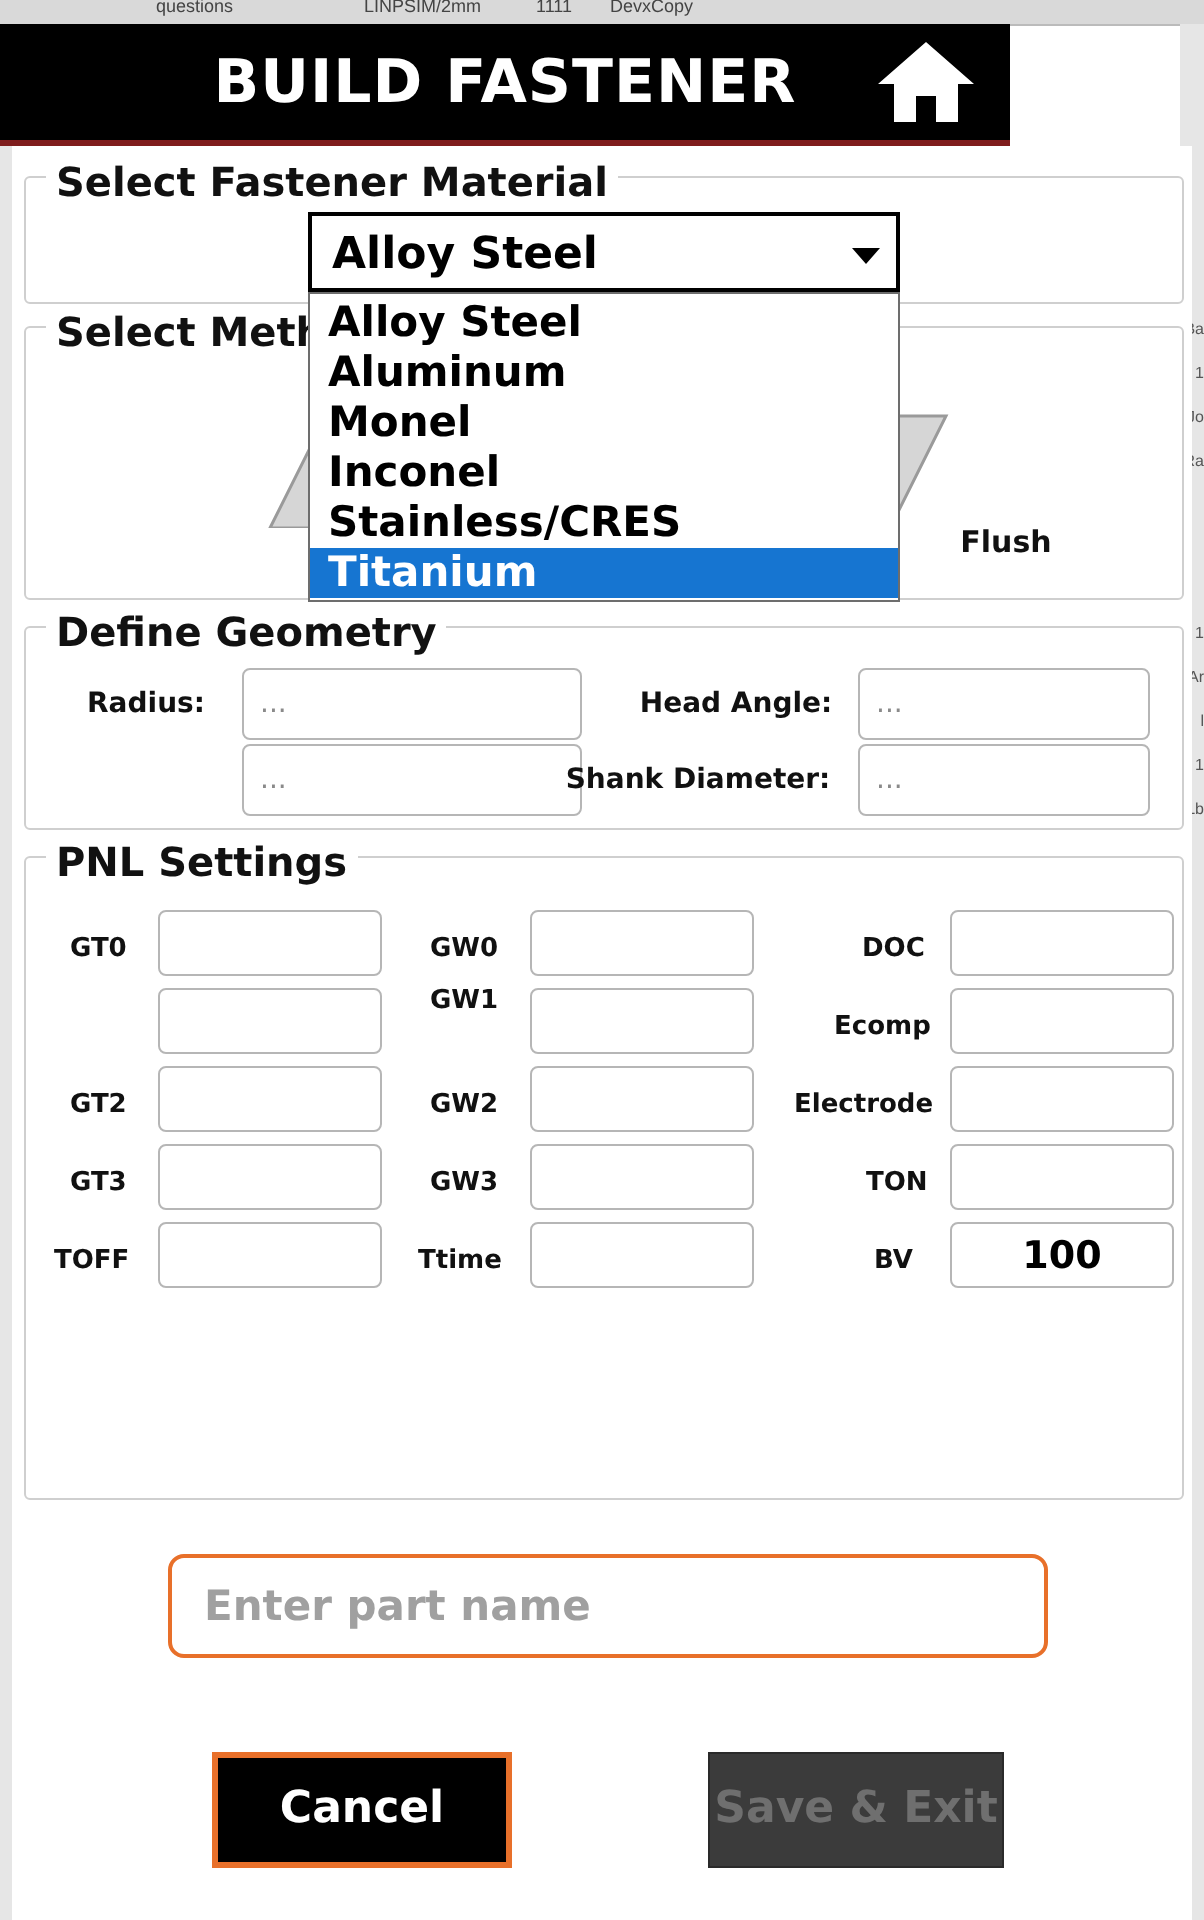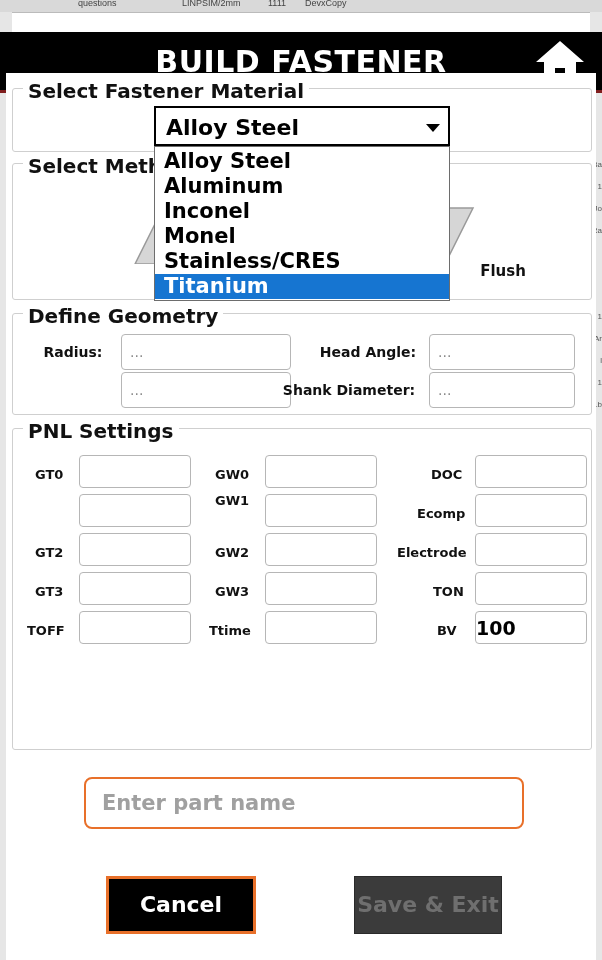--- a/index.html
+++ b/index.html
@@ -50,25 +50,24 @@
     right: 0;
     font-size: 8px;
     color: #555;
     font-family: "Liberation Sans", sans-serif;
   }
 
   
   .header {
     position: absolute;
     left: 0; top: 12px;
-    width: 602px;
+    width: 505px;
     height: 58px;
     background: #000000;
     border-bottom: 3px solid #7f1d1d;
-    margin-top: 20px;
   }
   .header-title {
     position: absolute;
     left: 0; right: 0;
     top: 12px;
     text-align: center;
     color: #ffffff;
     font-size: 30px;
     font-weight: bold;
     letter-spacing: 0.5px;
@@ -222,21 +221,21 @@
     transform: translateY(-50%);
     font-size: 14px;
     color: #8a8a8a;
     font-family: "DejaVu Sans", sans-serif;
   }
   .txtbox .val {
     position: absolute;
     left: 0; right: 0;
     top: 50%;
     transform: translateY(-50%);
-    text-align: left;
+    text-align: center;
     font-size: 19px;
     font-weight: bold;
     color: #000;
     font-family: "DejaVu Sans", sans-serif;
   }
 
   
   #pnl-group {
     left: 6px; top: 355px;
     width: 578px; height: 320px;
@@ -347,22 +346,22 @@
     </div>
 
     <div class="combo">
       <span class="combo-value">Alloy Steel</span>
       <span class="arrow"></span>
     </div>
 
     <div class="dropdown">
       <div class="dropdown-item">Alloy Steel</div>
       <div class="dropdown-item">Aluminum</div>
+      <div class="dropdown-item">Monel</div>
       <div class="dropdown-item">Inconel</div>
-      <div class="dropdown-item">Monel</div>
       <div class="dropdown-item">Stainless/CRES</div>
       <div class="dropdown-item selected">Titanium</div>
     </div>
 
     <div class="group" id="method-group">
       <span class="legend">Select Method Type</span>
 
       <div class="method-option" style="left:92px; top:22px; height:100px;">
         <svg viewBox="0 0 180 78" width="180" height="78" style="position:absolute;left:0;top:0;">
           <path d="M30 78 L58 22 L150 22 L150 78 Z" fill="#d6d6d6" stroke="#9a9a9a" stroke-width="1.5"></path>

